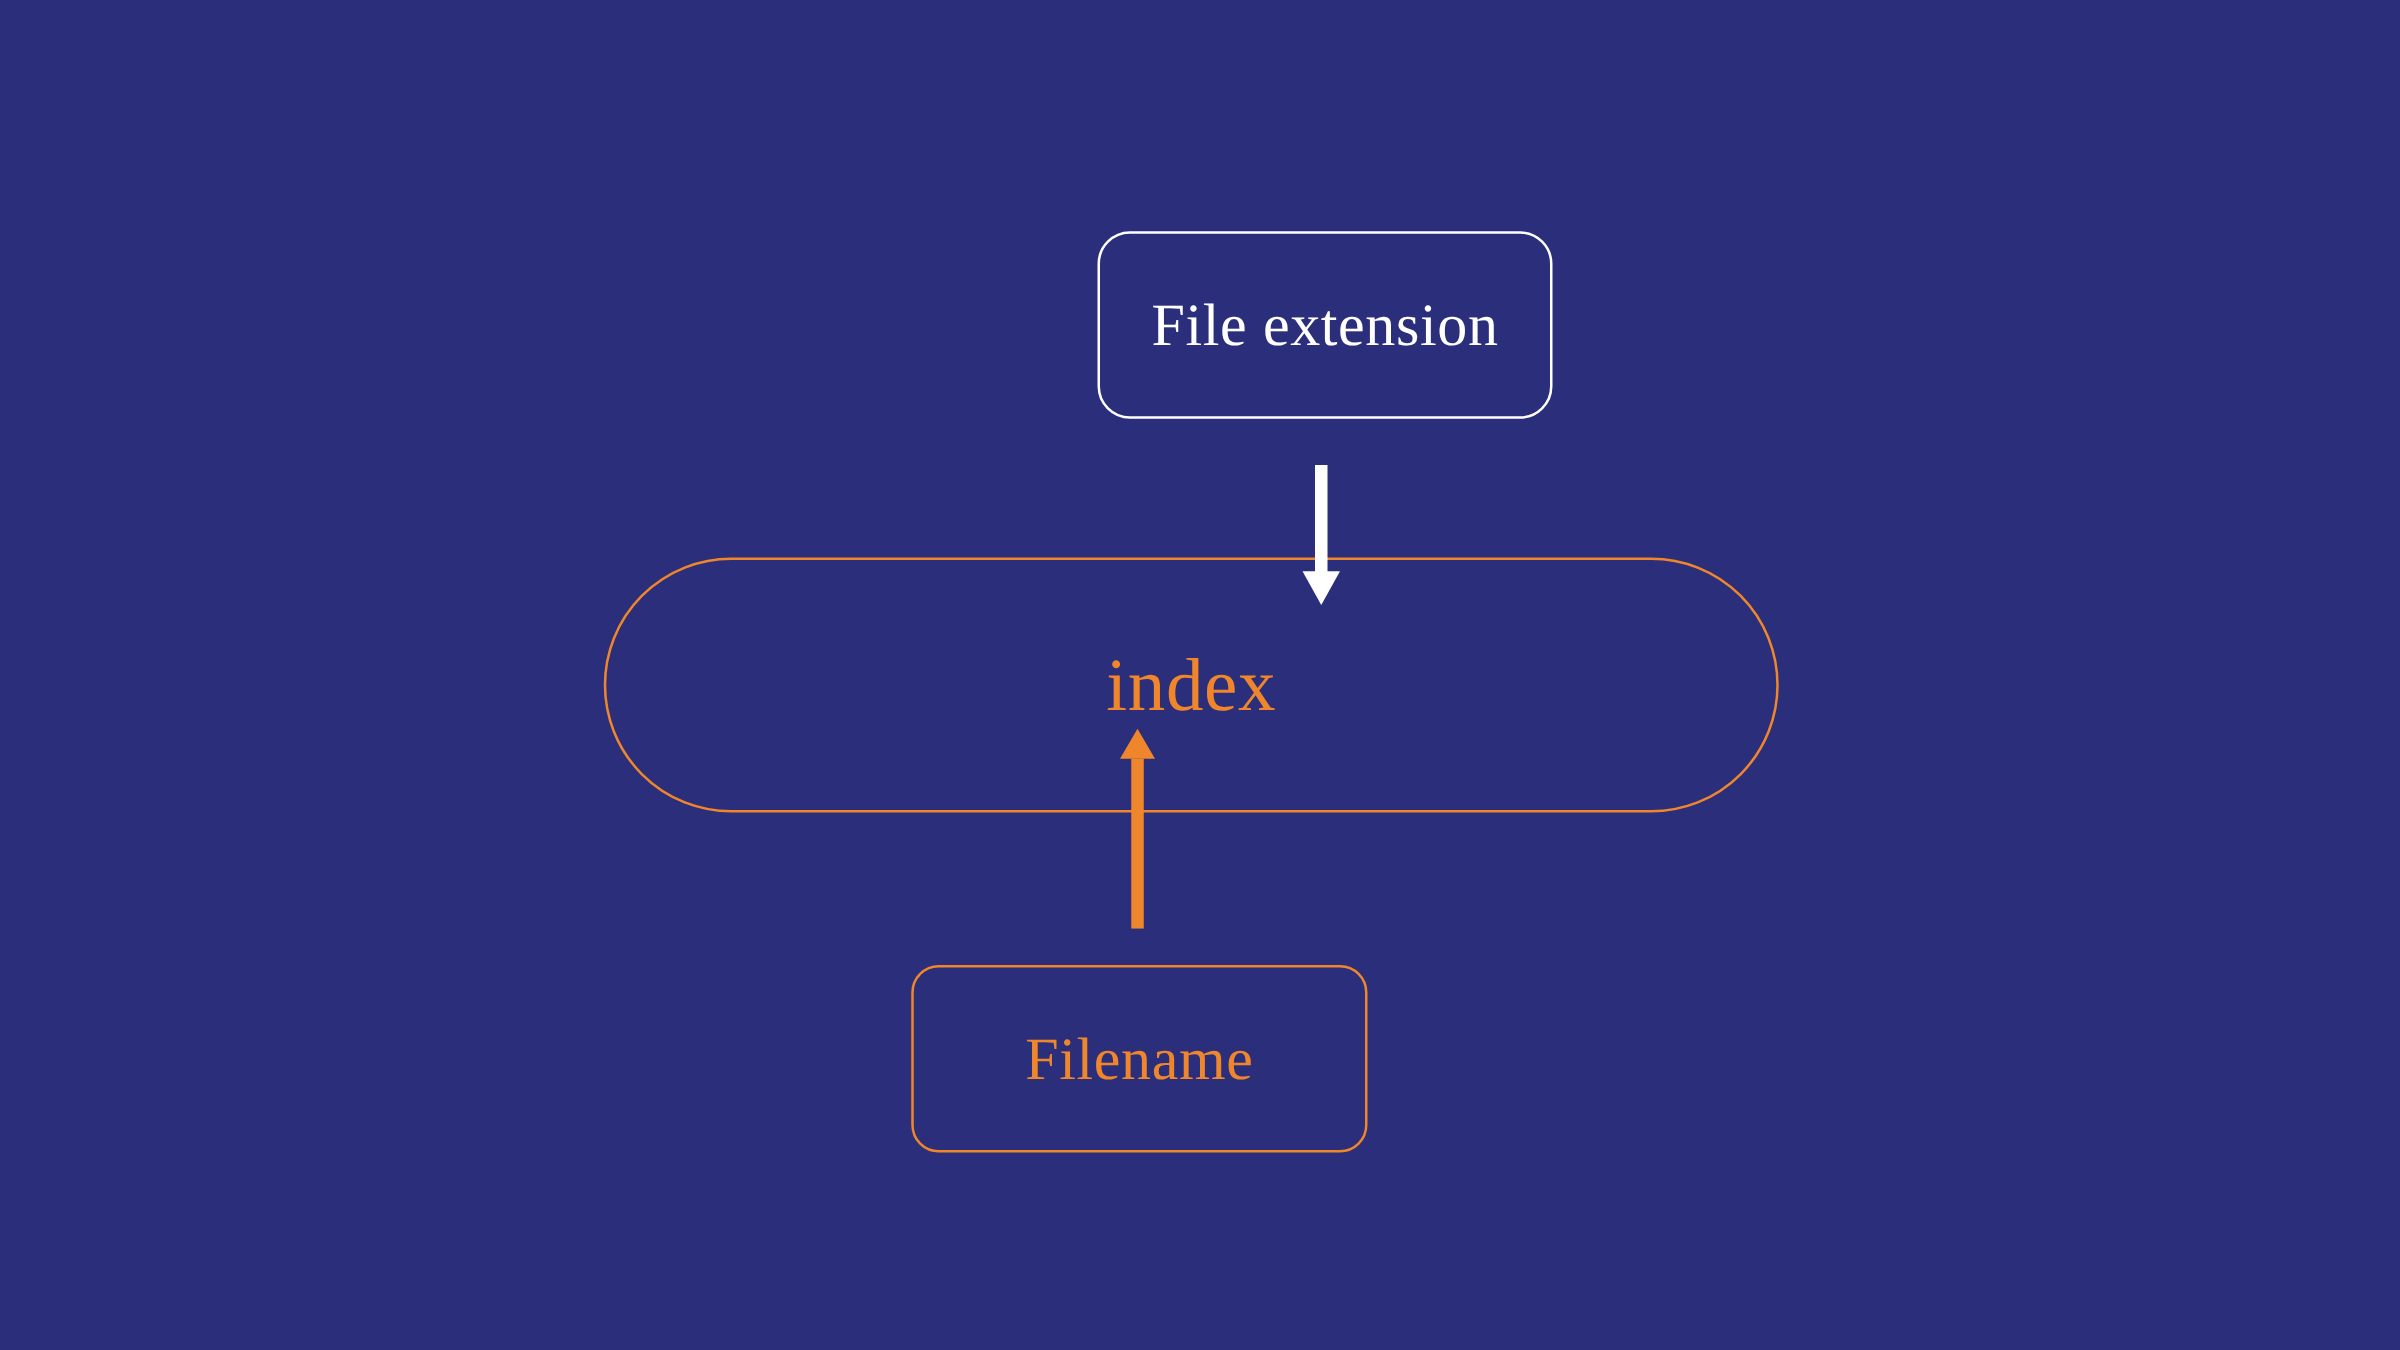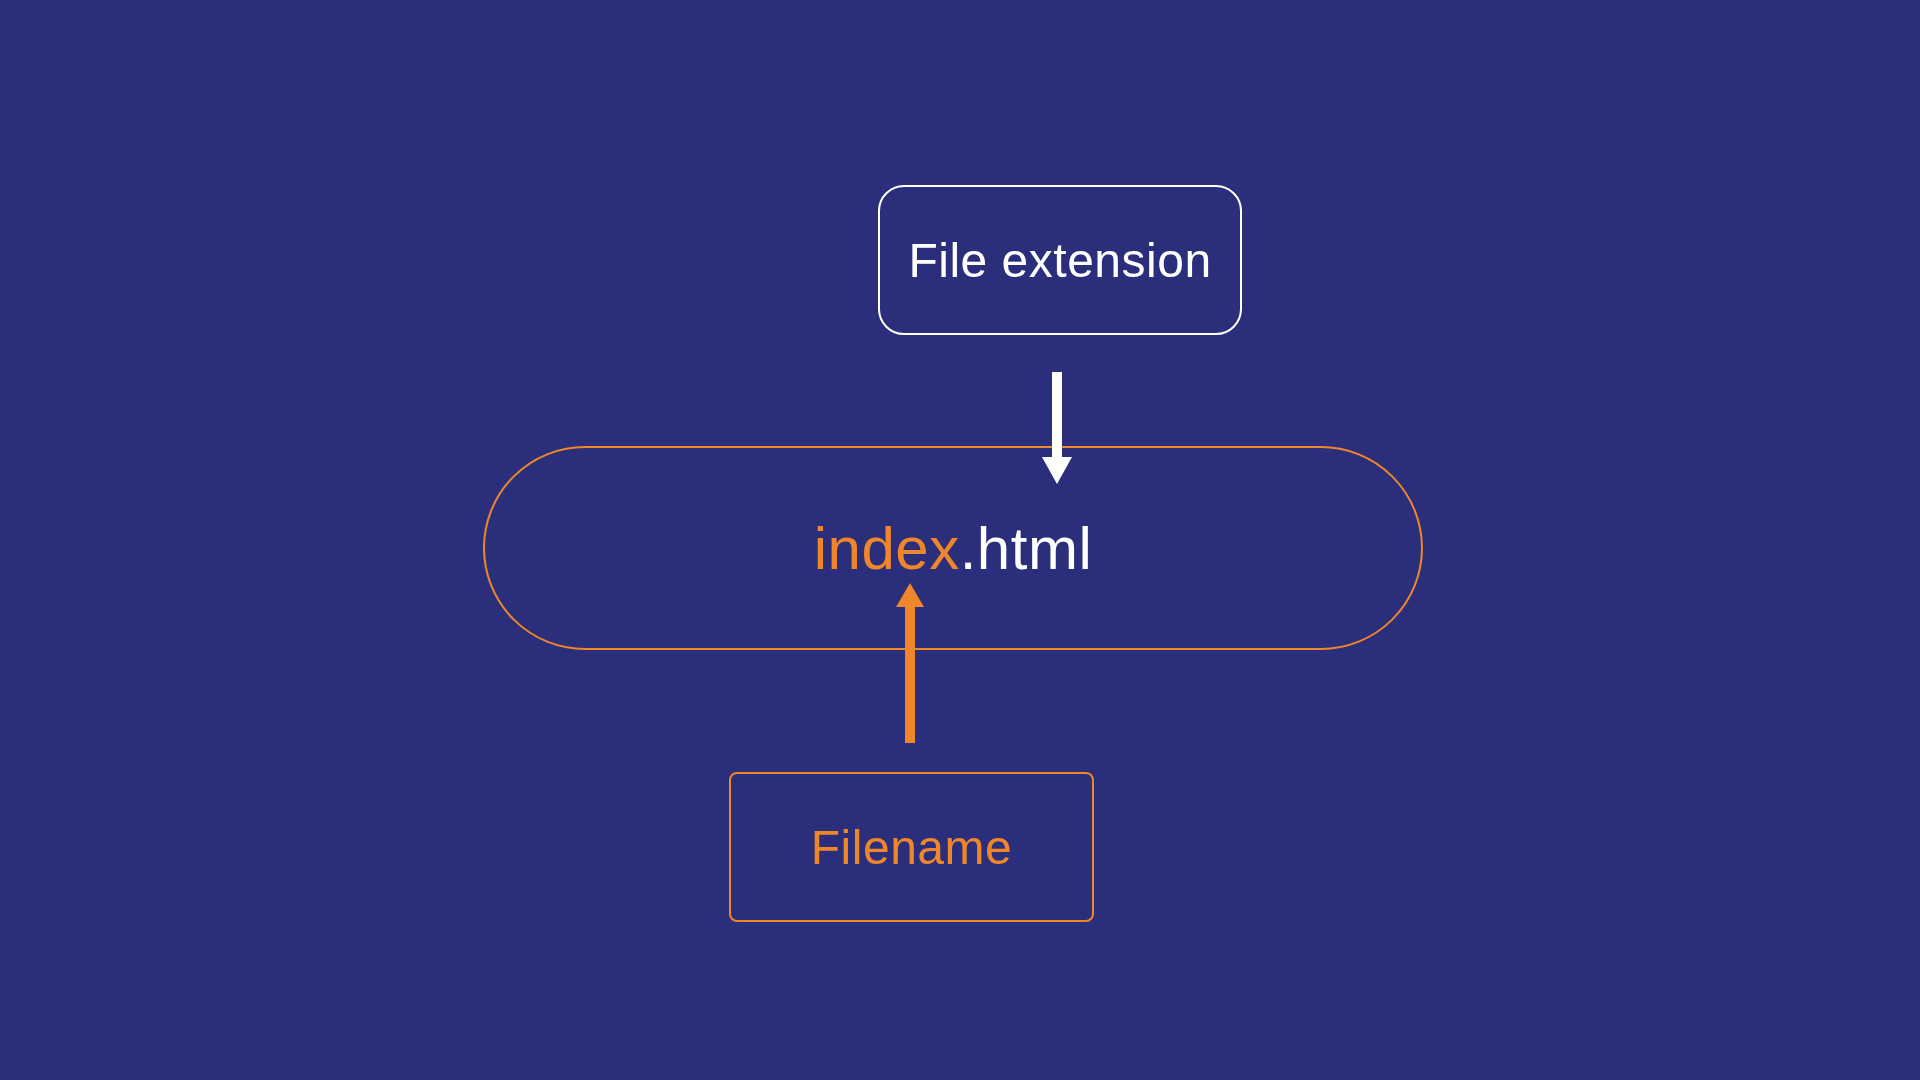--- a/index.html
+++ b/index.html
@@ -12,20 +12,21 @@
     width: 1920px;
     height: 1080px;
     overflow: hidden;
     font-family: "Liberation Sans", "DejaVu Sans", sans-serif;
   }
   .stage {
     position: relative;
     width: 1920px;
     height: 1080px;
     background: var(--bg);
+    font-family: Liberation Serif, serif;
   }
   .node {
     position: absolute;
     display: flex;
     align-items: center;
     justify-content: center;
     text-align: center;
   }
   .ext-box {
     left: 878px;
@@ -49,21 +50,21 @@
     letter-spacing: 0.5px;
   }
   .pill .fname { color: var(--orange); }
   .pill .fext  { color: var(--white); }
   .fname-box {
     left: 729px;
     top: 772px;
     width: 365px;
     height: 150px;
     border: 2px solid var(--orange);
-    border-radius: 8px;
+    border-radius: 22px;
     color: var(--orange);
     font-size: 48px;
     letter-spacing: 0.5px;
   }
   .arrow {
     position: absolute;
     z-index: 2;
   }
   .arrow-down {
     left: 1037px;
@@ -87,21 +88,20 @@
     <span>File extension</span>
   </div>
 
   <svg class="arrow arrow-down" viewBox="0 0 40 113" xmlns="http://www.w3.org/2000/svg">
     <rect x="15" y="0" width="10" height="87" fill="#FFFFFF"></rect>
     <polygon points="5,85 35,85 20,112" fill="#FFFFFF"></polygon>
   </svg>
 
   <div class="node pill">
     <span class="fname">index</span>
-      <span class="fext">.html</span>
   </div>
 
   <svg class="arrow arrow-up" viewBox="0 0 40 160" xmlns="http://www.w3.org/2000/svg">
     <polygon points="20,0 34,24 6,24" fill="#F0862C"></polygon>
     <rect x="15" y="24" width="10" height="136" fill="#F0862C"></rect>
   </svg>
 
   <div class="node fname-box">
     <span>Filename</span>
   </div>

